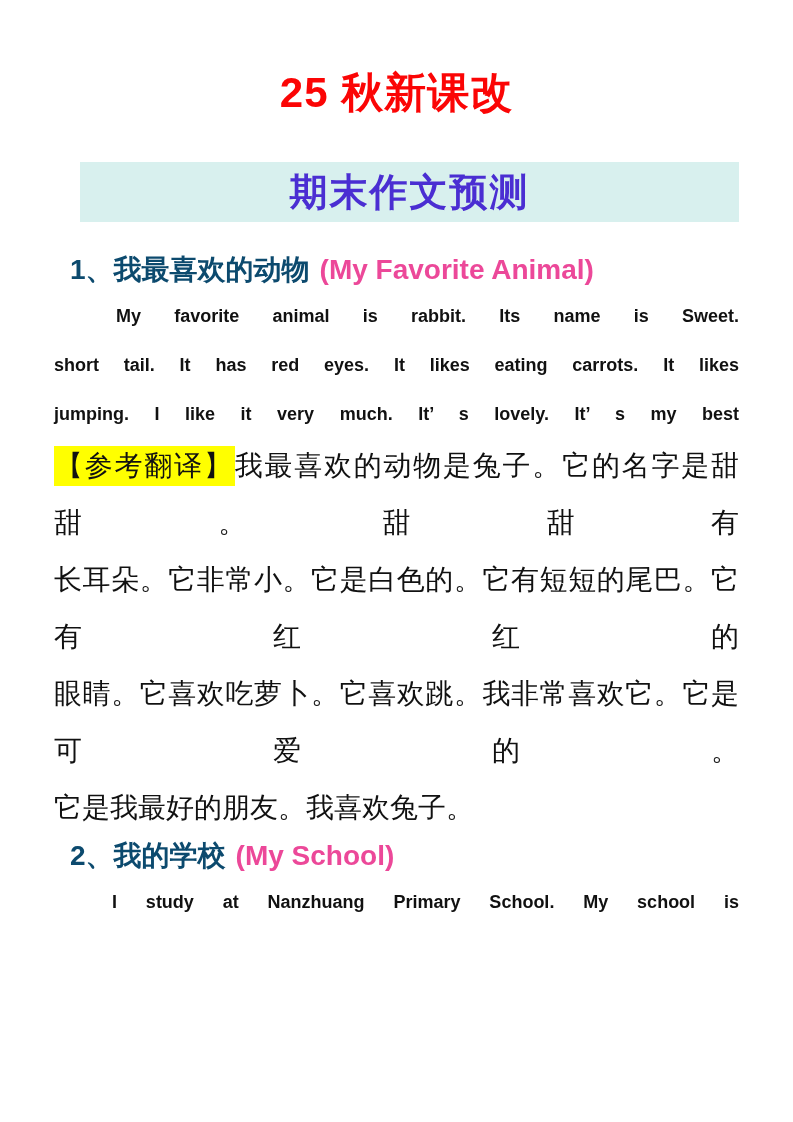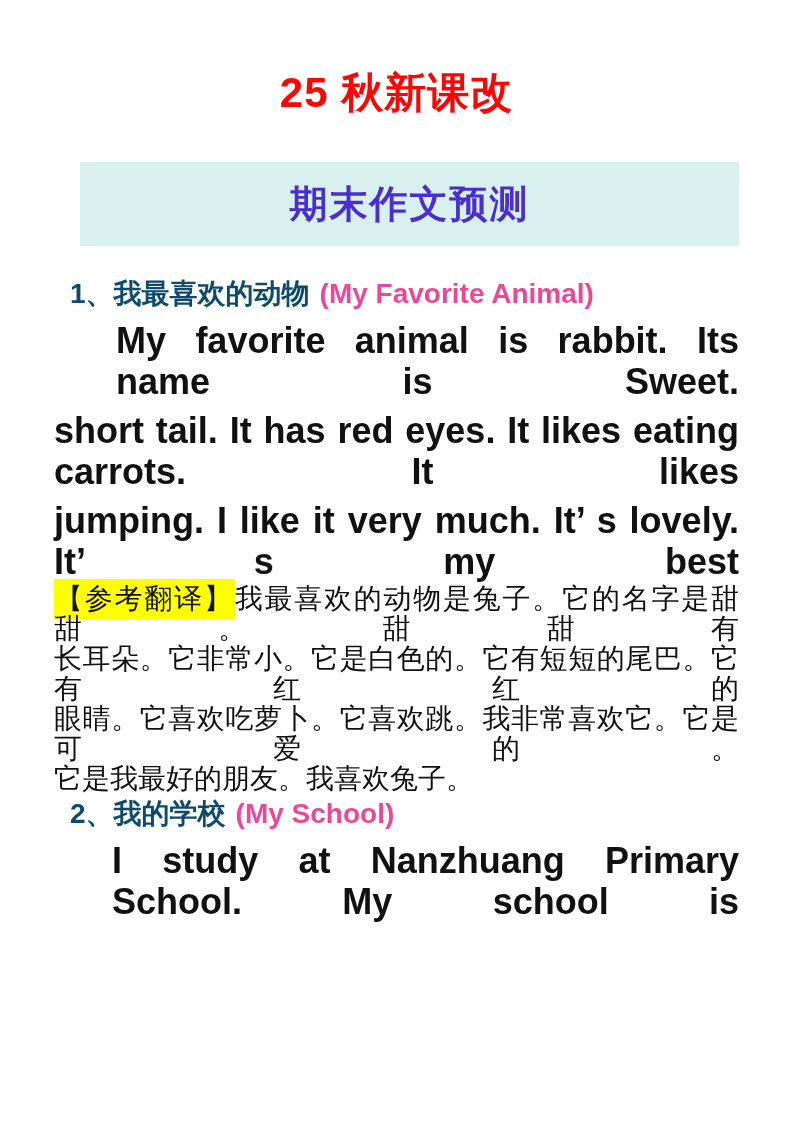--- a/index.html
+++ b/index.html
@@ -26,21 +26,21 @@
     text-align: center;
     color: #fb0505;
     font-weight: 700;
     font-size: 60px;
     line-height: 80px;
     letter-spacing: 2px;
   }
 
   .banner {
     margin: 30px 54px 0 80px;
-    height: 84px;
+    height: 60px;
     background: #d8f0ee;
     display: flex;
     align-items: center;
     justify-content: center;
   }
   .banner-text {
     color: #4a2ed2;
     font-size: 38px;
     font-weight: 700;
     letter-spacing: 2px;
@@ -53,38 +53,38 @@
     font-size: 28px;
     font-weight: 700;
     line-height: 36px;
     white-space: nowrap;
   }
   .section-heading .zh { color: #0c4a6e; margin-left: 16px; }
   .section-heading .en { color: #ec4899; margin-left: 10px; }
 
   .essay { margin-top: 4px; }
   .essay-line {
-    font-size: 36px;
+    font-size: 18px;
     font-weight: 700;
     color: #111111;
     line-height: 41px;
     text-align: justify;
     text-align-last: justify;
     margin-top: 8px;
   }
   .essay-line.last { text-align-last: left; }
   .indent1 { padding-left: 62px; }
   .indent2 { padding-left: 58px; }
 
   .translation { margin-top: 2px; }
   .cn-line {
     font-size: 28px;
     font-weight: 400;
     color: #111111;
-    line-height: 30px;
+    line-height: 57px;
     text-align: justify;
     text-align-last: justify;
   }
   .cn-line.last { text-align-last: left; }
   .hl {
     background: #ffff00;
     padding: 4px 1px 5px 1px;
   }
 </style>
 </head>

